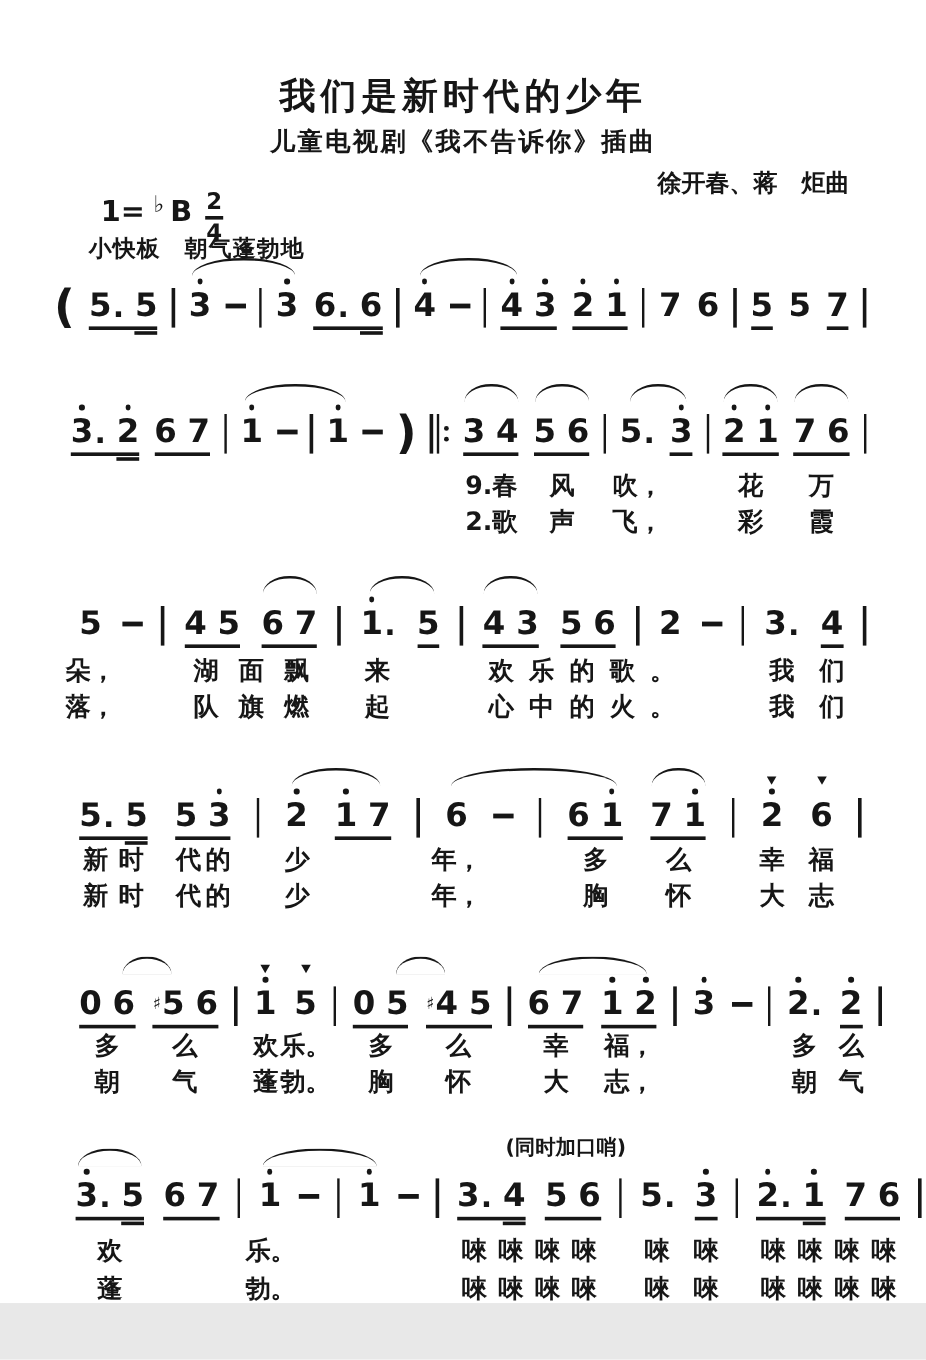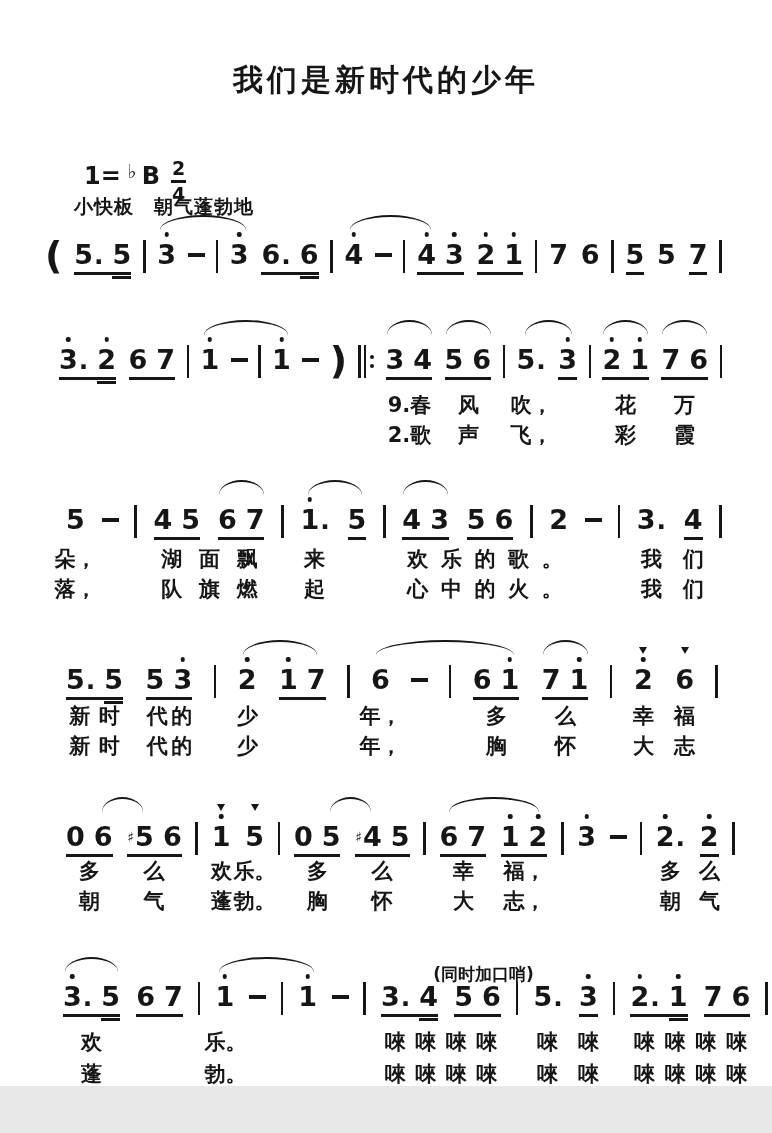--- a/index.html
+++ b/index.html
@@ -56,33 +56,35 @@
        white-space:nowrap;}
   .note-above{position:absolute;transform:translateX(-50%);top:1px;font-size:17px;
        font-weight:bold;white-space:nowrap;}
 </style>
 </head>
 <body>
 
 <div class="page">
 
   <div class="title">我们是新时代的少年</div>
+  <div class="subtitle">儿童电视剧《我不告诉你》插曲</div>
 
   <div class="keysig">
     <span>1=</span>
       <span class="flat">♭</span>
       <span>B</span>
     <span class="meter">
       <span>2</span>
       <span class="fracline"></span>
       <span>4</span>
     </span>
   </div>
 
   <div class="credits">
+    <div>徐开春、蒋　炬曲</div>
   </div>
 
   <div class="tempo">小快板　朝气蓬勃地</div>
 
   <section class="system sys1">
       <div class="noterow">
         <span class="paren">(</span>
         <div class="grp u1">
           <span class="n">
             <span class="dstack"><span class="dg">5</span></span>
@@ -685,16 +687,16 @@
       <span class="lyr" style="left: 333.25px; top: var(--ly1);">唻</span>
       <span class="lyr" style="left: 363.75px; top: var(--ly1);">唻</span>
       <span class="lyr" style="left: 394.25px; top: var(--ly1);">唻</span>
       <span class="lyr" style="left: 424.75px; top: var(--ly1);">唻</span>
       <span class="lyr" style="left: 485.5px; top: var(--ly1);">唻</span>
       <span class="lyr" style="left: 526.5px; top: var(--ly1);">唻</span>
       <span class="lyr" style="left: 582.375px; top: var(--ly1);">唻</span>
       <span class="lyr" style="left: 613.125px; top: var(--ly1);">唻</span>
       <span class="lyr" style="left: 643.875px; top: var(--ly1);">唻</span>
       <span class="lyr" style="left: 674.625px; top: var(--ly1);">唻</span>
-      <span class="note-above" style="left: 409.5px; top: 19px; margin-left: 12px;">(同时加口哨)</span>
+      <span class="note-above" style="left: 409.5px; top: 1px;">(同时加口哨)</span>
     </section>
 
 </div>
 
 </body></html>

